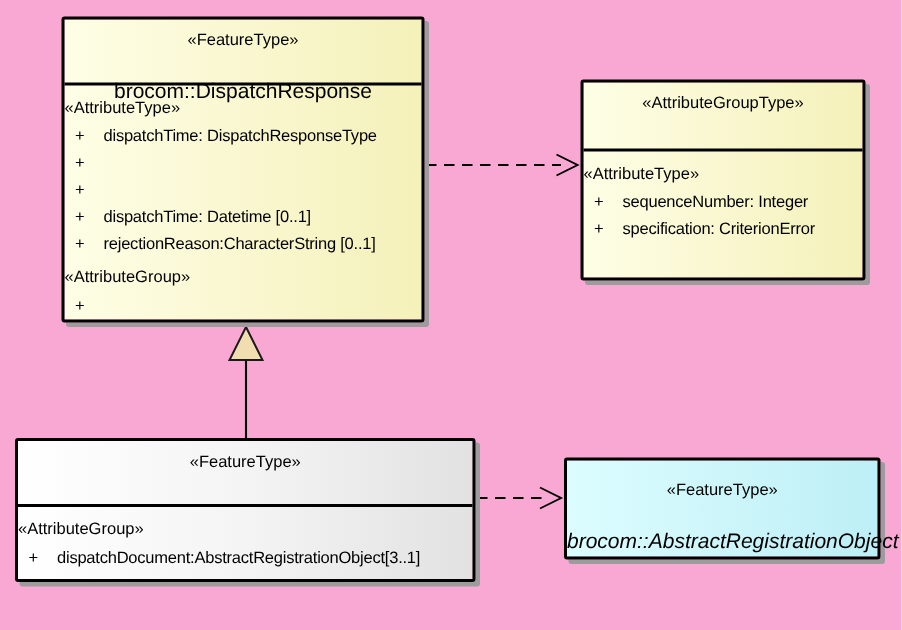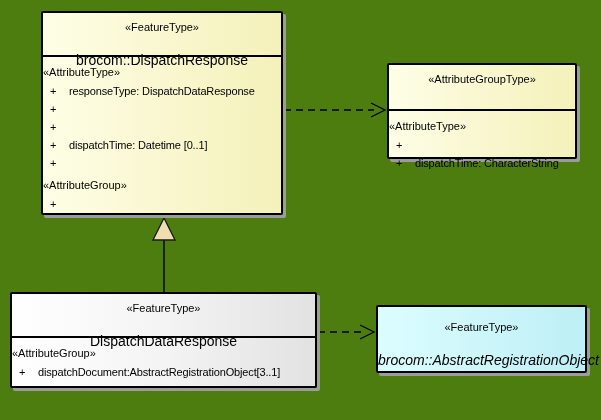--- a/index.html
+++ b/index.html
@@ -4,21 +4,21 @@
 <style>
   html, body {
     margin: 0;
     padding: 0;
     background: #ffffff;
   }
   #canvas {
     position: relative;
     width: 601px;
     height: 420px;
-    background: #4d7c0f;
+    background: #f9a8d4;
     font-family: "Liberation Sans", sans-serif;
     color: #000000;
     overflow: hidden;
   }
   .uml-box {
     position: absolute;
     box-sizing: border-box;
     border: 2px solid #000000;
     border-radius: 2px;
     box-shadow: 3px 3px 0 #9c9c9c;
@@ -114,62 +114,63 @@
 
   <div class="uml-box fill-feature" style="left:41px; top:11px; width:242px; height:204px;">
     <div class="box-header" style="height:44px;">
       <span class="stereotype">«FeatureType»</span>
       <span class="cls-name">brocom::DispatchResponse</span>
     </div>
     <div class="box-body">
       <div class="section-heading">«AttributeType»</div>
       <div class="attr-row">
         <span class="vis">+</span>
-        <span class="txt">responseType: DispatchDataResponse</span>
+        <span class="txt">dispatchTime: DispatchResponseType</span>
       </div>
       <div class="attr-row">
         <span class="vis">+</span>
       </div>
       <div class="attr-row">
         <span class="vis">+</span>
       </div>
       <div class="attr-row">
         <span class="vis">+</span>
         <span class="txt">dispatchTime: Datetime [0..1]</span>
       </div>
       <div class="attr-row">
         <span class="vis">+</span>
+        <span class="txt">rejectionReason:CharacterString [0..1]</span>
       </div>
       <div class="section-heading grouped">«AttributeGroup»</div>
       <div class="attr-row">
         <span class="vis">+</span>
       </div>
     </div>
   </div>
 
-  <div class="uml-box fill-feature" style="left:387px; top:63px; width:190px; height:96px;">
+  <div class="uml-box fill-feature" style="left:387px; top:53px; width:190px; height:134px;">
     <div class="box-header" style="height:46px;">
       <span class="stereotype">«AttributeGroupType»</span>
     </div>
     <div class="box-body">
       <div class="section-heading">«AttributeType»</div>
       <div class="attr-row">
         <span class="vis">+</span>
+        <span class="txt">sequenceNumber: Integer</span>
       </div>
       <div class="attr-row">
         <span class="vis">+</span>
-        <span class="txt">dispatchTime: CharacterString</span>
+        <span class="txt">specification: CriterionError</span>
       </div>
     </div>
   </div>
 
   <div class="uml-box fill-neutral" style="left:10px; top:292px; width:307px; height:96px;">
     <div class="box-header" style="height:44px;">
       <span class="stereotype">«FeatureType»</span>
-      <span class="cls-name">DispatchDataResponse</span>
     </div>
     <div class="box-body">
       <div class="section-heading">«AttributeGroup»</div>
       <div class="attr-row">
         <span class="vis">+</span>
         <span class="txt">dispatchDocument:AbstractRegistrationObject[3..1]</span>
       </div>
     </div>
   </div>
 

